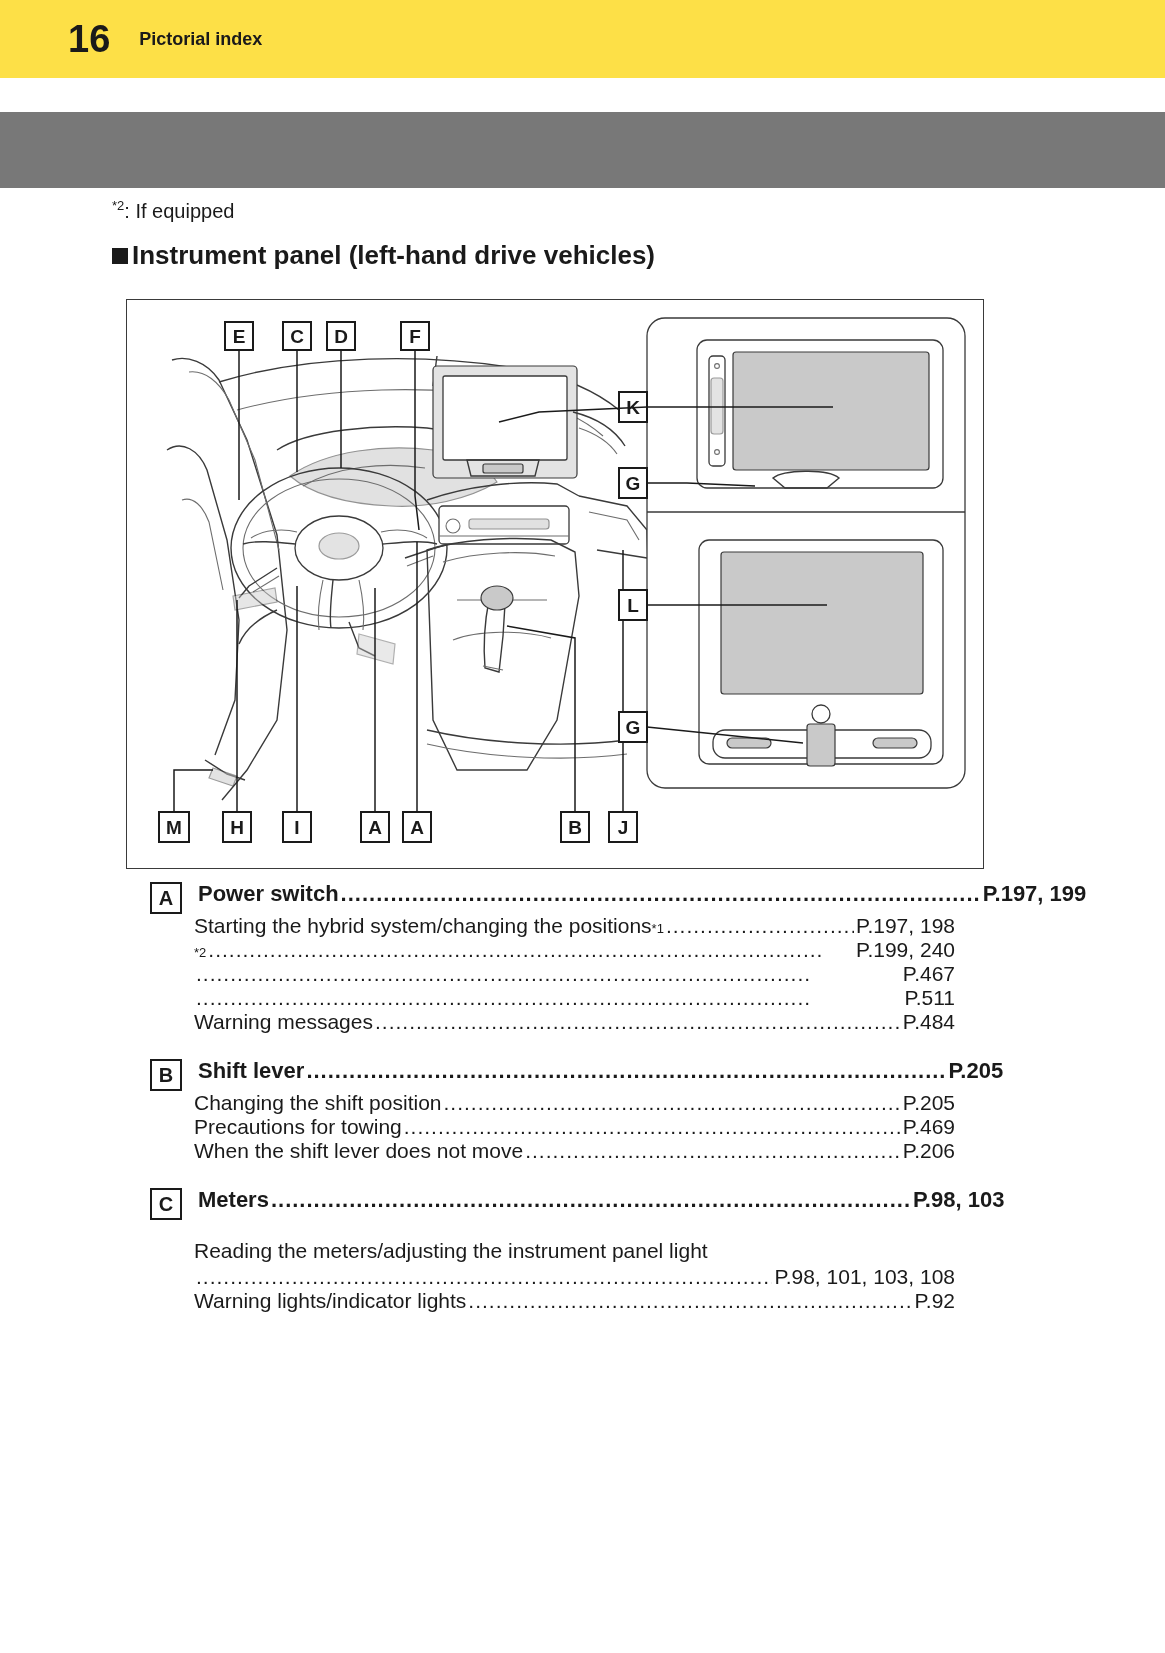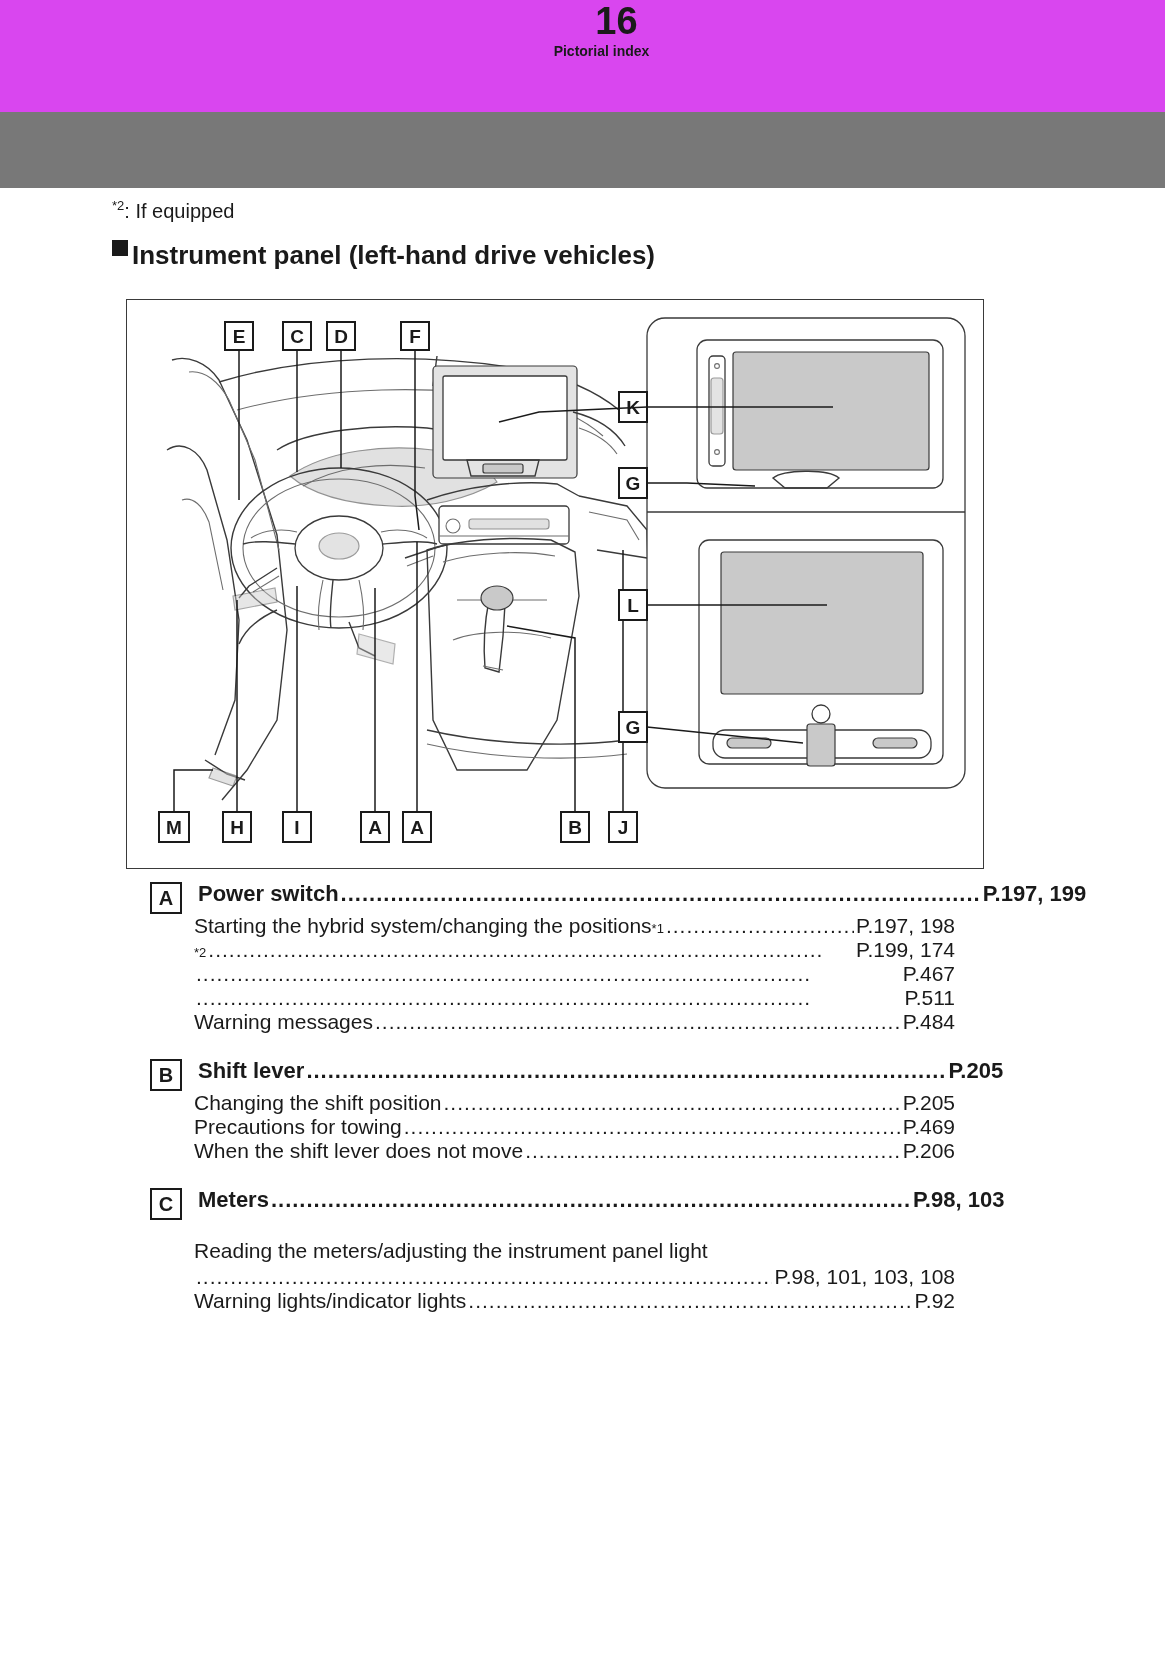--- a/index.html
+++ b/index.html
@@ -14,36 +14,35 @@
     color: #1a1a1a;
     position: relative;
     overflow: hidden;
   }
 
   
   .page-header {
     position: absolute;
     top: 0; left: 0;
     width: 1165px;
-    height: 112px;
-    background: #d946ef;
+    height: 78px;
+    background: #fde047;
     display: flex;
     align-items: center;
-    flex-direction: column;
   }
   .page-number {
     font-size: 38px;
     font-weight: bold;
     margin-left: 68px;
     letter-spacing: 0px;
   }
   .header-title {
-    font-size: 14px;
+    font-size: 18px;
     font-weight: bold;
-    margin-left: 38px;
+    margin-left: 29px;
   }
   .gray-band {
     position: absolute;
     top: 112px; left: 0;
     width: 1165px;
     height: 76px;
     background: #787878;
   }
 
   
@@ -57,20 +56,21 @@
     font-size: 13px;
     vertical-align: super;
   }
   .section-heading {
     position: absolute;
     top: 240px;
     left: 112px;
     font-size: 26px;
     font-weight: bold;
     display: flex;
+    align-items: center;
   }
   .sq-bullet {
     display: inline-block;
     width: 16px;
     height: 16px;
     background: #1a1a1a;
     margin-right: 4px;
   }
 
   
@@ -339,21 +339,21 @@
     <div class="sub-line">
       <span>Starting the hybrid system/changing the positions</span>
         <sup>*1</sup>
       <span class="dots">..........................................................................................</span>
       <span>P.197, 198</span>
     </div>
 
     <div class="sub-line">
         <sup>*2</sup>
       <span class="dots">..........................................................................................</span>
-      <span>P.199, 174</span>
+      <span>P.199, 240</span>
     </div>
 
     <div class="sub-line">
       <span class="dots">..........................................................................................</span>
       <span>P.467</span>
     </div>
 
     <div class="sub-line">
       <span class="dots">..........................................................................................</span>
       <span>P.511</span>

